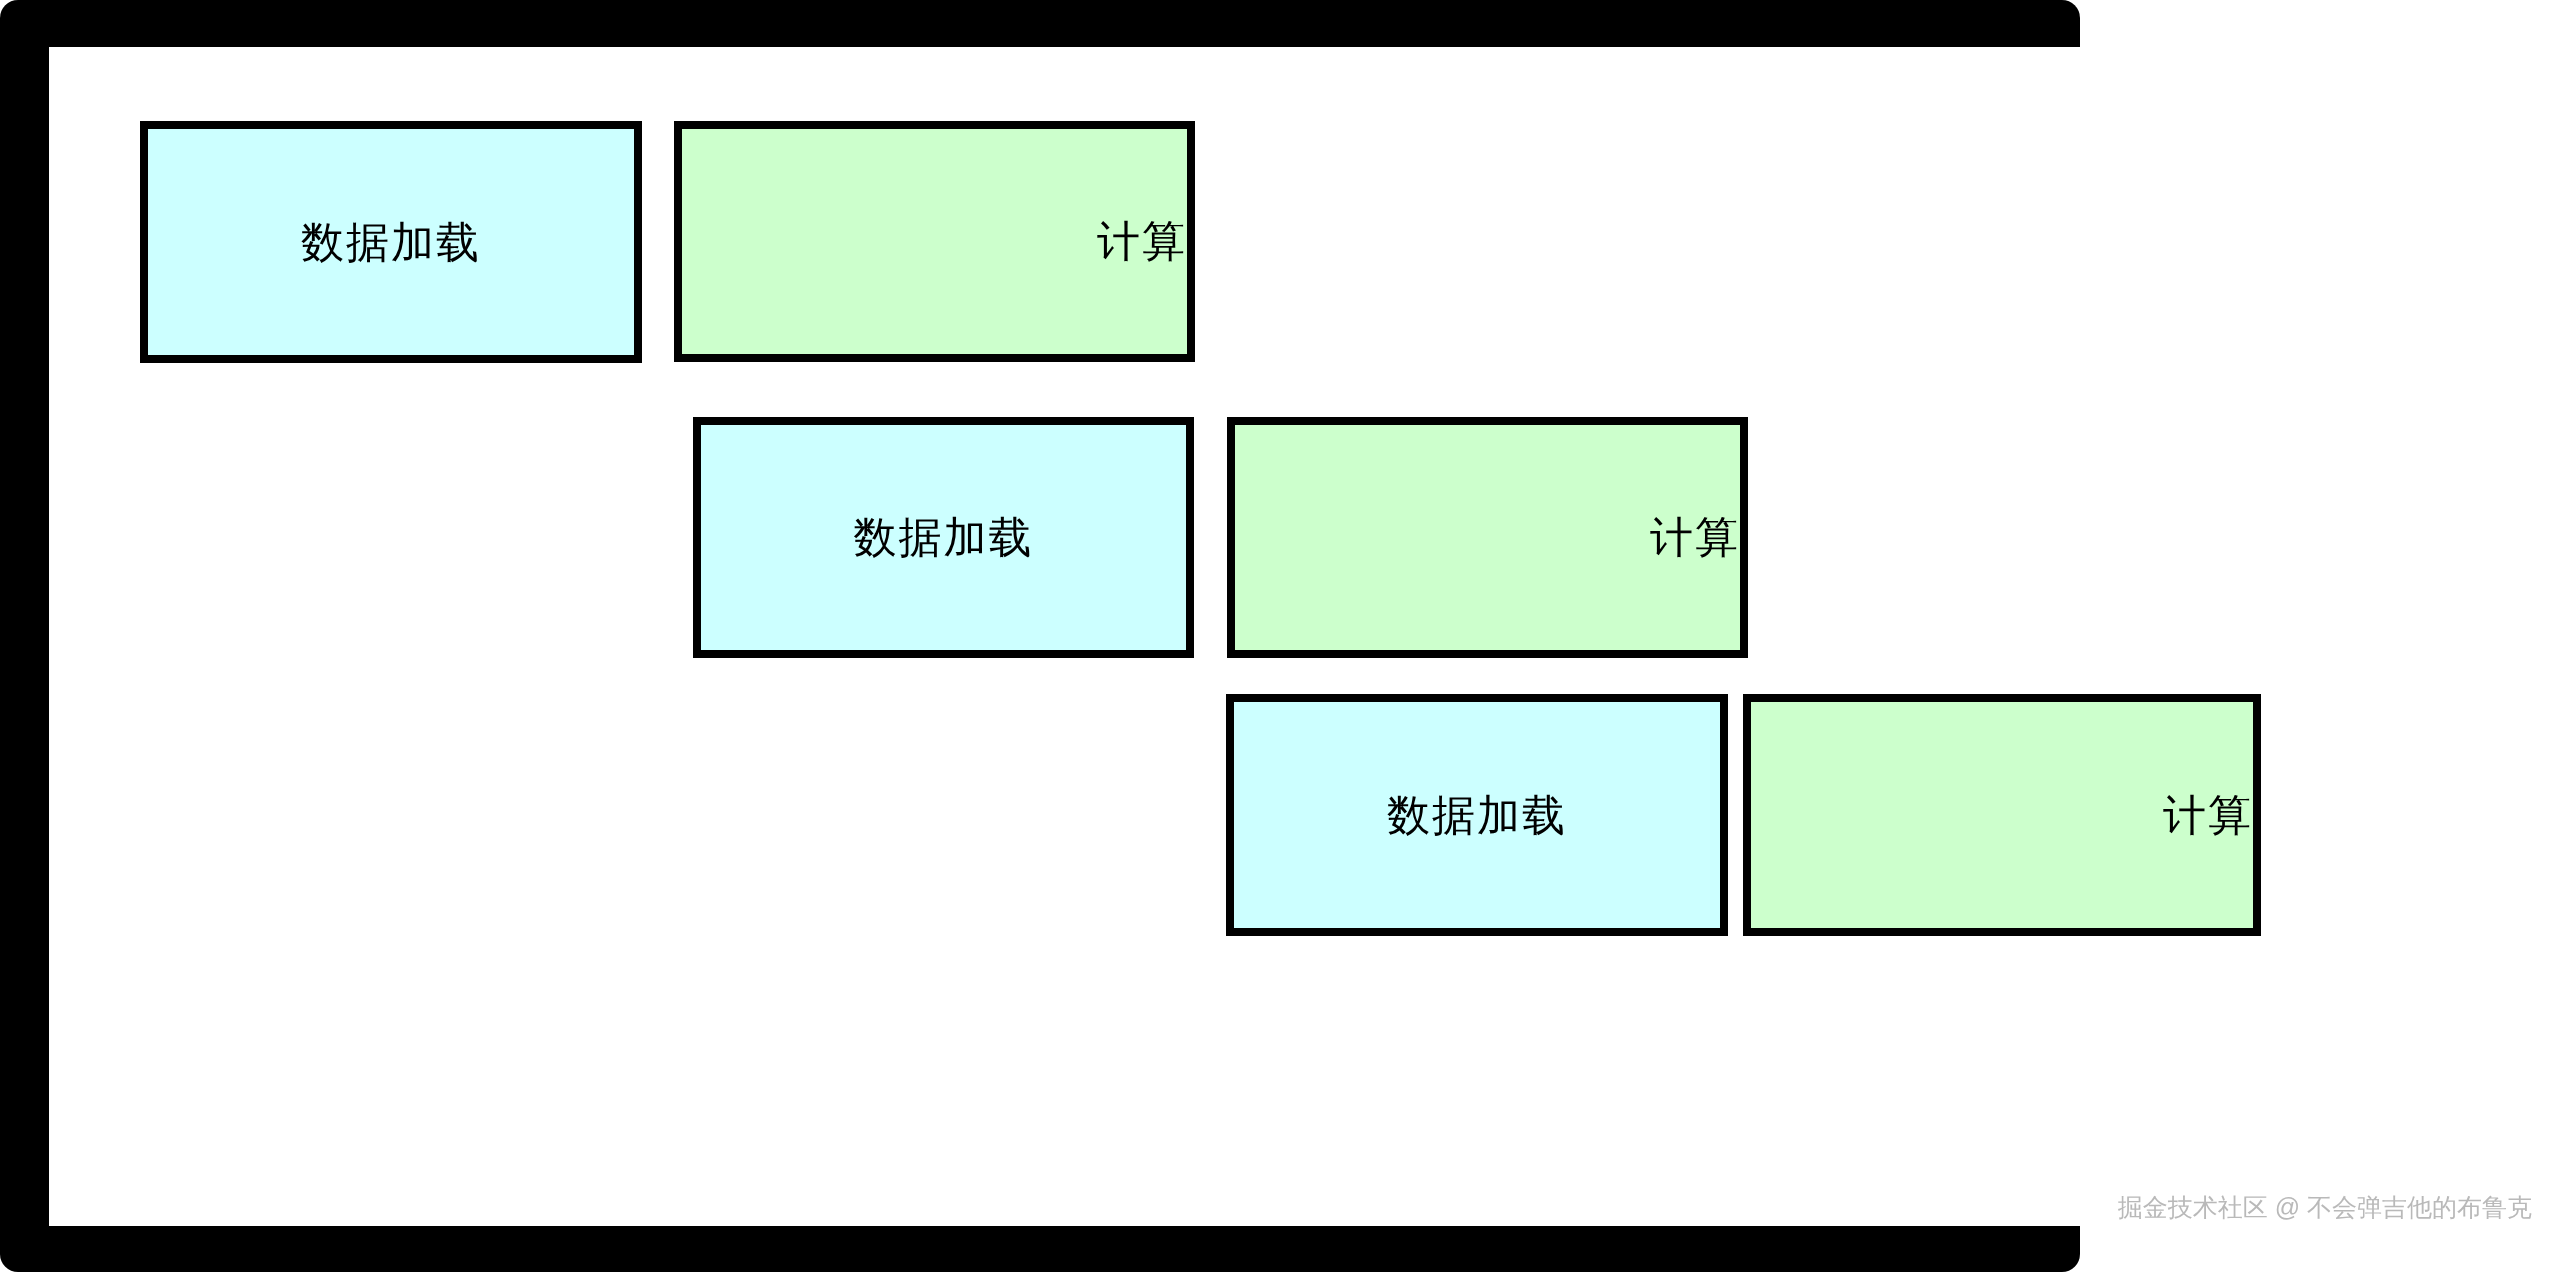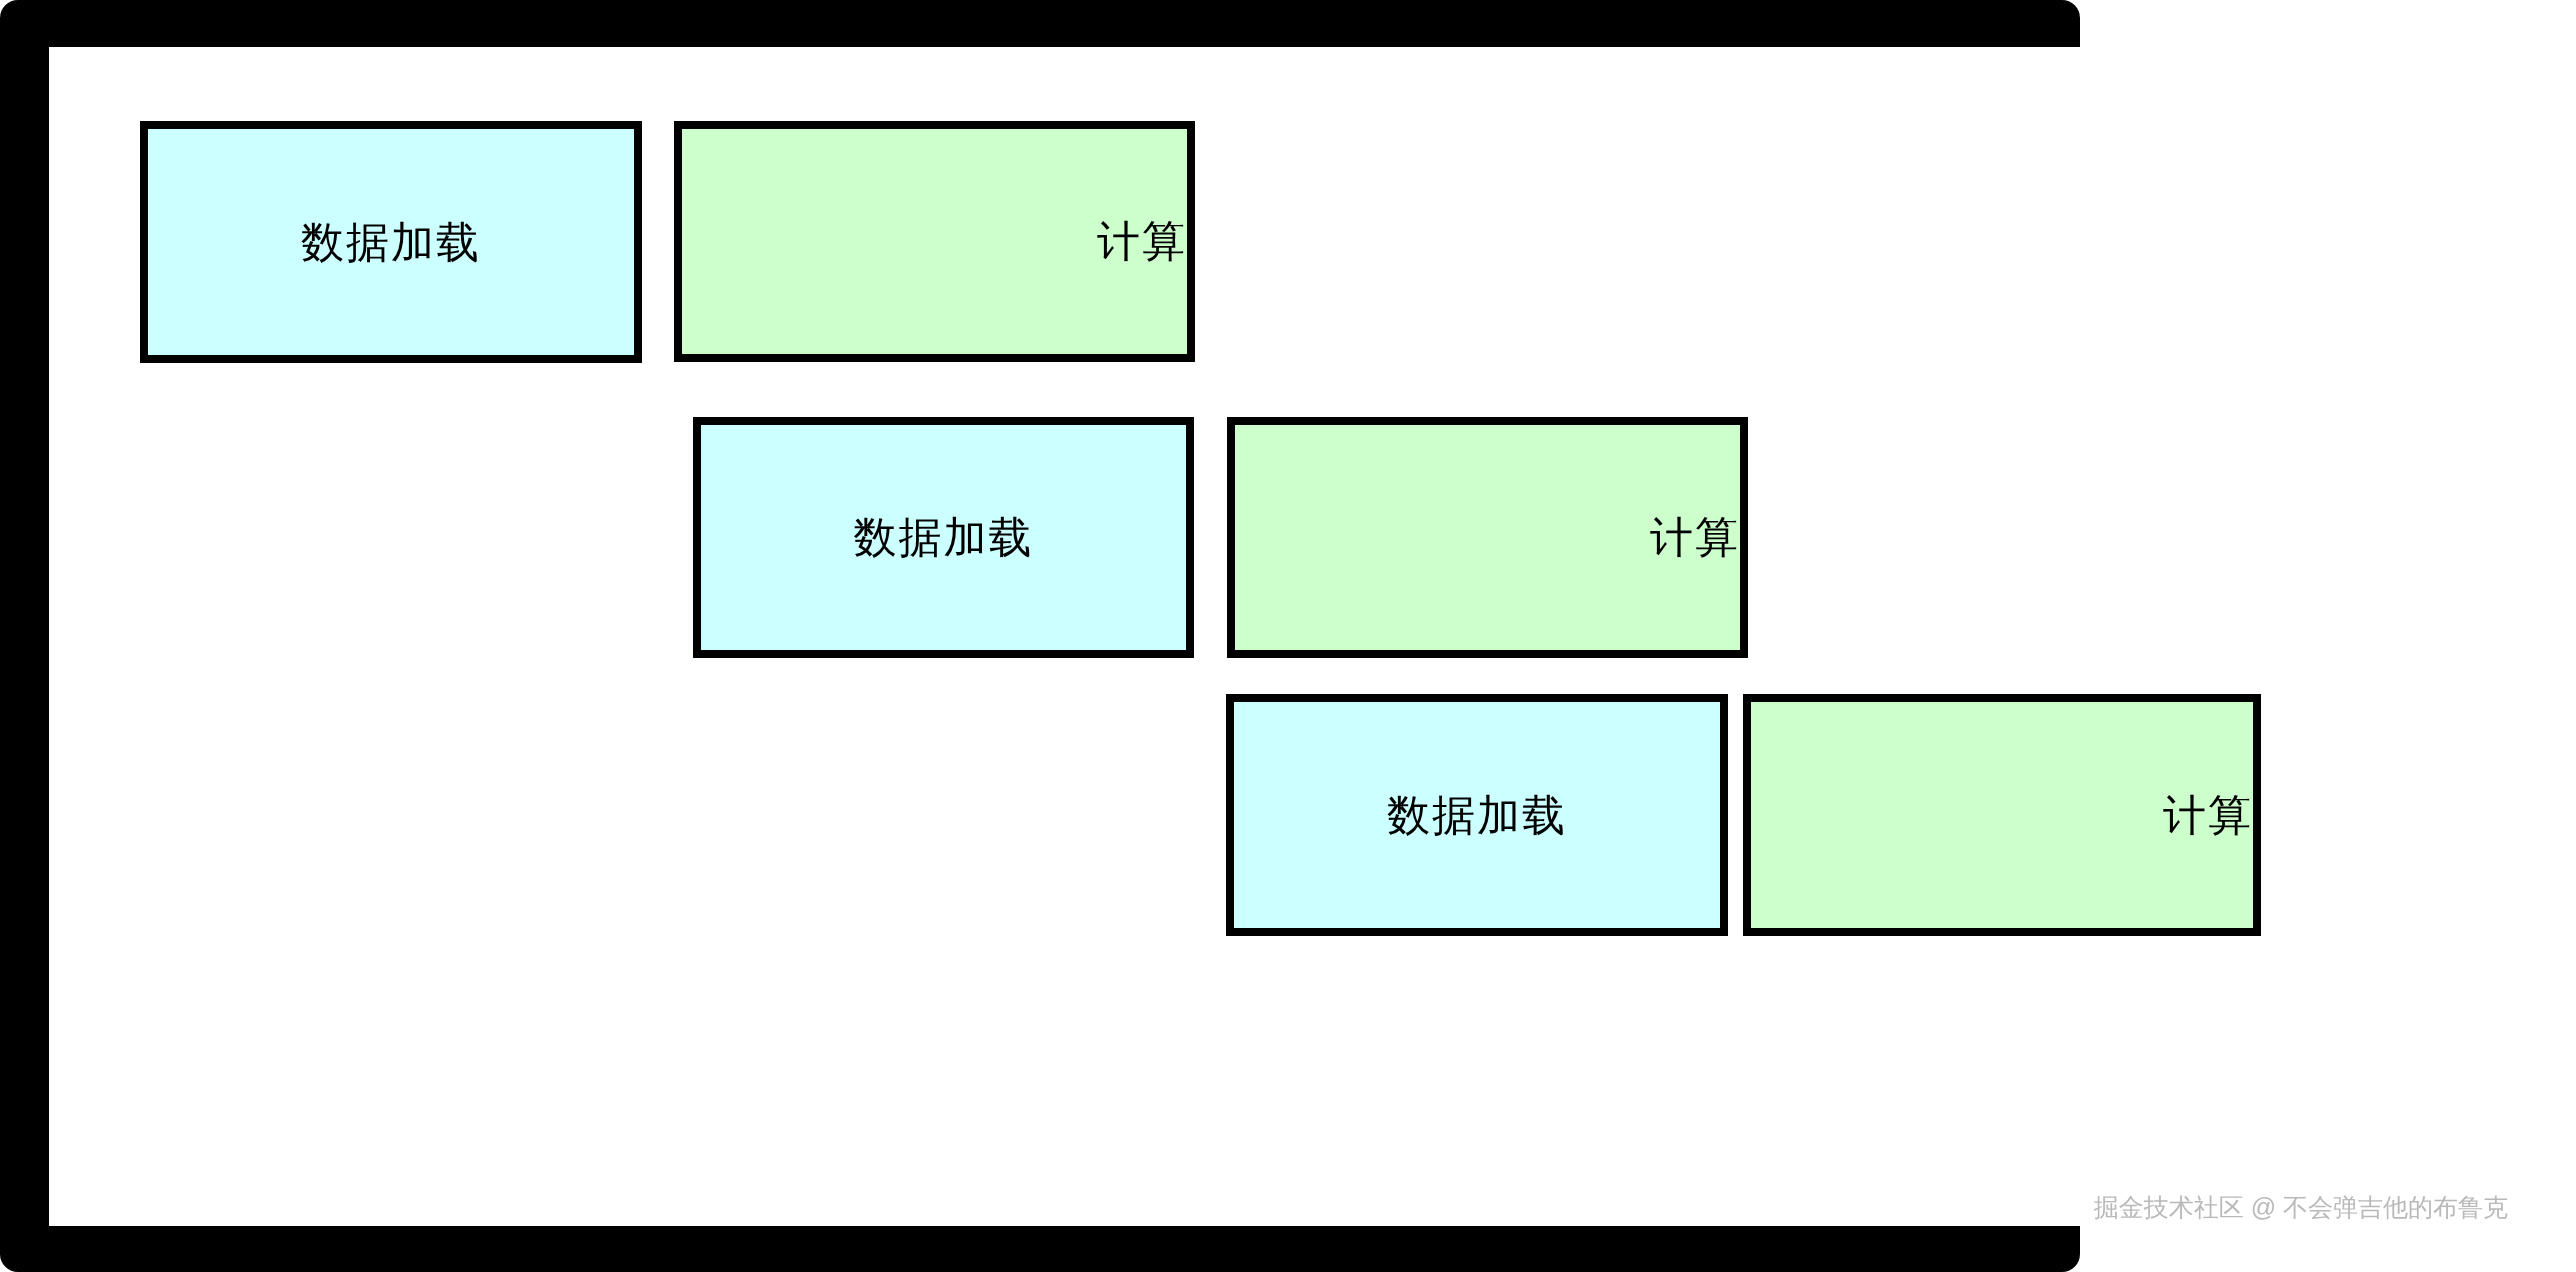--- a/index.html
+++ b/index.html
@@ -50,21 +50,21 @@
     font-size: 43px;
     line-height: 1;
     color: #000000;
     letter-spacing: 2px;
     white-space: nowrap;
     user-select: none;
   }
 
   #watermark {
     position: absolute;
-    right: 28px;
+    right: 4px;
     bottom: 6px;
     font-family: "Liberation Sans", "DejaVu Sans", sans-serif;
     font-size: 25px;
     line-height: 1;
     color: #b9b9b9;
     white-space: nowrap;
     user-select: none;
   }
 </style>
 </head>

